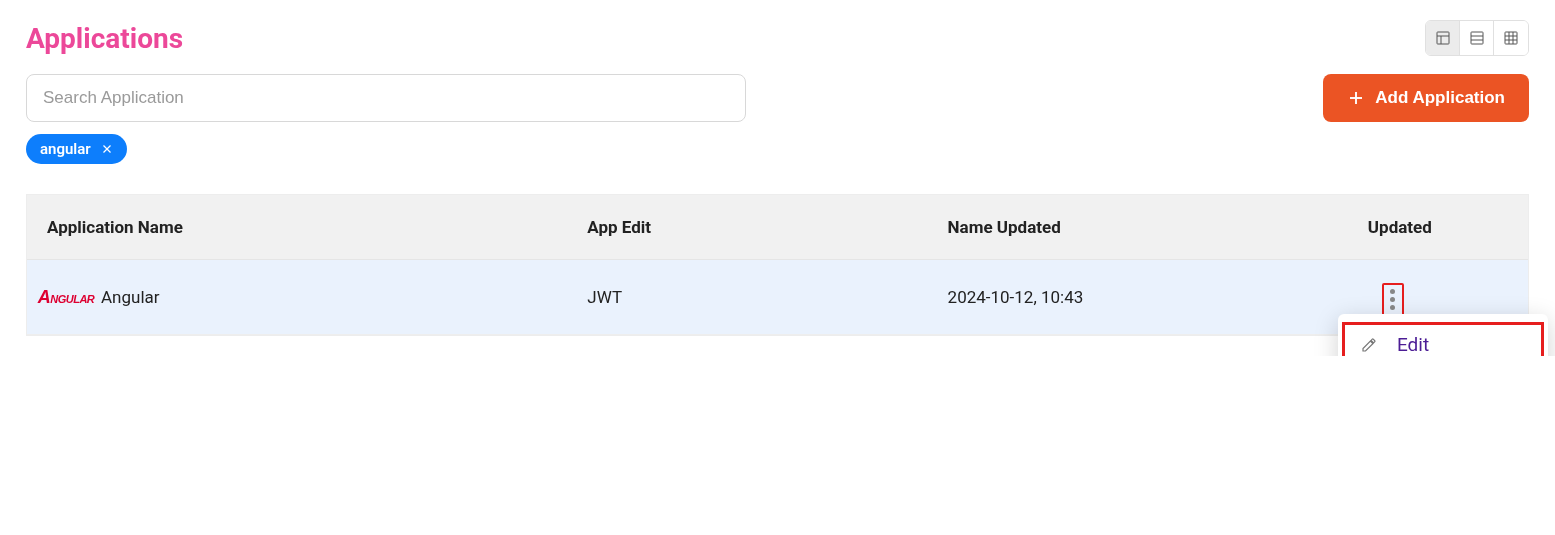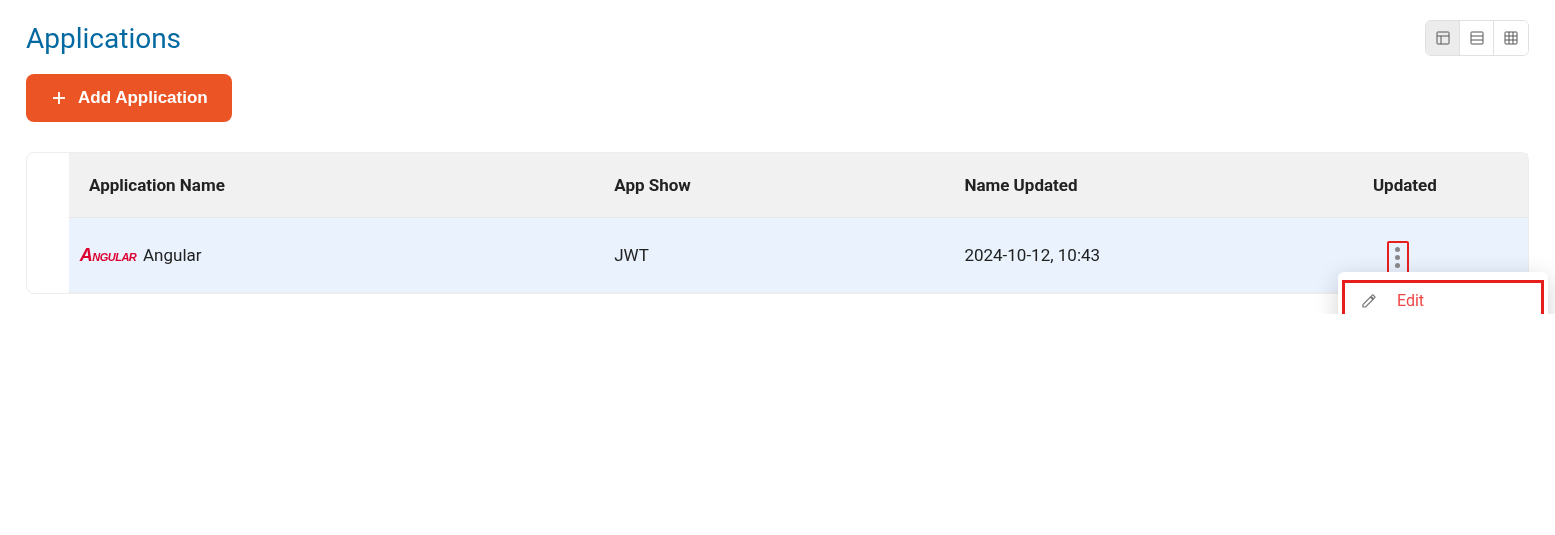--- a/index.html
+++ b/index.html
@@ -11,22 +11,22 @@
       width: 1555px;
     }
     .header-row {
       display: flex;
       justify-content: space-between;
       align-items: center;
       margin-bottom: 18px;
     }
     .page-title {
       font-size: 28px;
-      font-weight: 400;
-      color: #0369a1;
+      font-weight: 700;
+      color: #ec4899;
     }
     .view-switch {
       display: flex;
       border: 1px solid #e0e0e0;
       border-radius: 6px;
       overflow: hidden;
     }
     .view-btn {
       width: 34px;
       height: 34px;
@@ -96,24 +96,23 @@
       height: 48px;
       font-size: 17px;
       font-weight: 600;
       cursor: pointer;
       justify-content: space-between;
     }
     .add-btn svg { width: 18px; height: 18px; stroke: #fff; stroke-width: 2.5; }
 
     .table-wrap {
       border: 1px solid #ededed;
-      border-radius: 8px;
+      border-radius: 0;
       overflow: visible;
       position: relative;
-      padding-left: 42px;
     }
     .tbl {
       width: 100%;
       border-collapse: collapse;
     }
     .tbl thead {
       background: #f1f1f1;
     }
     .tbl th {
       text-align: left;
@@ -188,22 +187,22 @@
       border-radius: 6px;
       box-shadow: 0 6px 24px rgba(0,0,0,0.18);
       padding: 6px 0;
       z-index: 10;
     }
     .menu-item {
       display: flex;
       align-items: center;
       gap: 20px;
       padding: 11px 20px;
-      font-size: 16px;
-      color: #ef4444;
+      font-size: 19px;
+      color: #4c1d95;
       cursor: pointer;
     }
     .menu-item.boxed {
       border: 3px solid #e61e1e;
       margin: 2px 4px;
       padding: 8px 16px;
     }
     .menu-item svg { width: 16px; height: 16px; stroke: #777; fill: none; stroke-width: 1.8; flex-shrink: 0; }
     .menu-item .fill-icon { fill: #777; stroke: none; }
   </style>
@@ -233,35 +232,49 @@
           <line x1="3" y1="9" x2="21" y2="9"></line>
           <line x1="3" y1="15" x2="21" y2="15"></line>
           <line x1="9" y1="3" x2="9" y2="21"></line>
           <line x1="15" y1="3" x2="15" y2="21"></line>
         </svg>
     </div>
   </div>
 </div>
 
 <div class="controls-row">
+  <div class="left-controls">
+    <input class="search-input" type="text" placeholder="Search Application" style="">
+    <div class="chip-row">
+      <div class="chip">
+        <span>angular</span>
+        <span class="chip-close">
+          <svg viewBox="0 0 24 24" fill="none">
+              <line x1="5" y1="5" x2="19" y2="19"></line>
+              <line x1="19" y1="5" x2="5" y2="19"></line>
+            </svg>
+        </span>
+      </div>
+    </div>
+  </div>
   <button class="add-btn">
     <svg viewBox="0 0 24 24" fill="none">
         <line x1="12" y1="4" x2="12" y2="20"></line>
         <line x1="4" y1="12" x2="20" y2="12"></line>
       </svg>
     <span>Add Application</span>
   </button>
 </div>
 
 <div class="table-wrap">
   <table class="tbl">
     <thead>
       <tr>
         <th class="col-name">Application Name</th>
-        <th class="col-type">App Show</th>
+        <th class="col-type">App Edit</th>
         <th class="col-updated">Name Updated</th>
         <th class="col-actions">Updated</th>
       </tr>
     </thead>
     <tbody>
       <tr class="highlight">
         <td>
           <div class="app-cell">
             <div class="app-logo">
               <span class="angular-logo"><span class="big">A</span>NGULAR</span>

